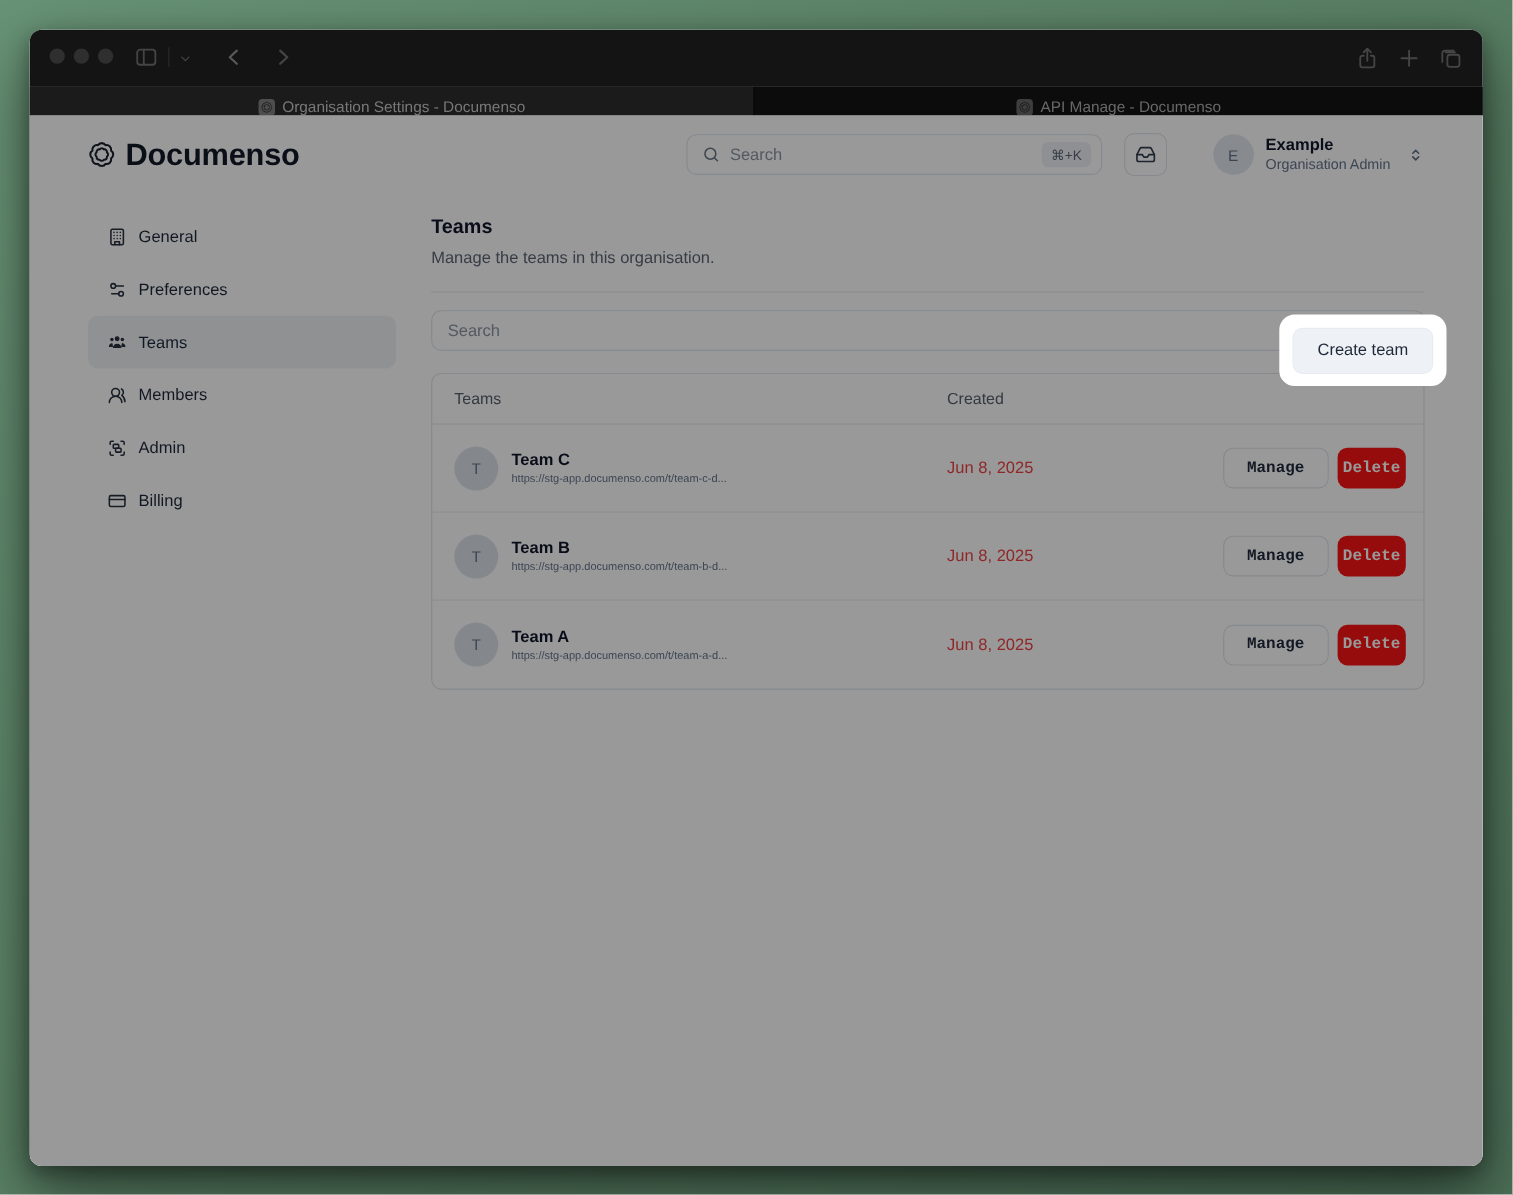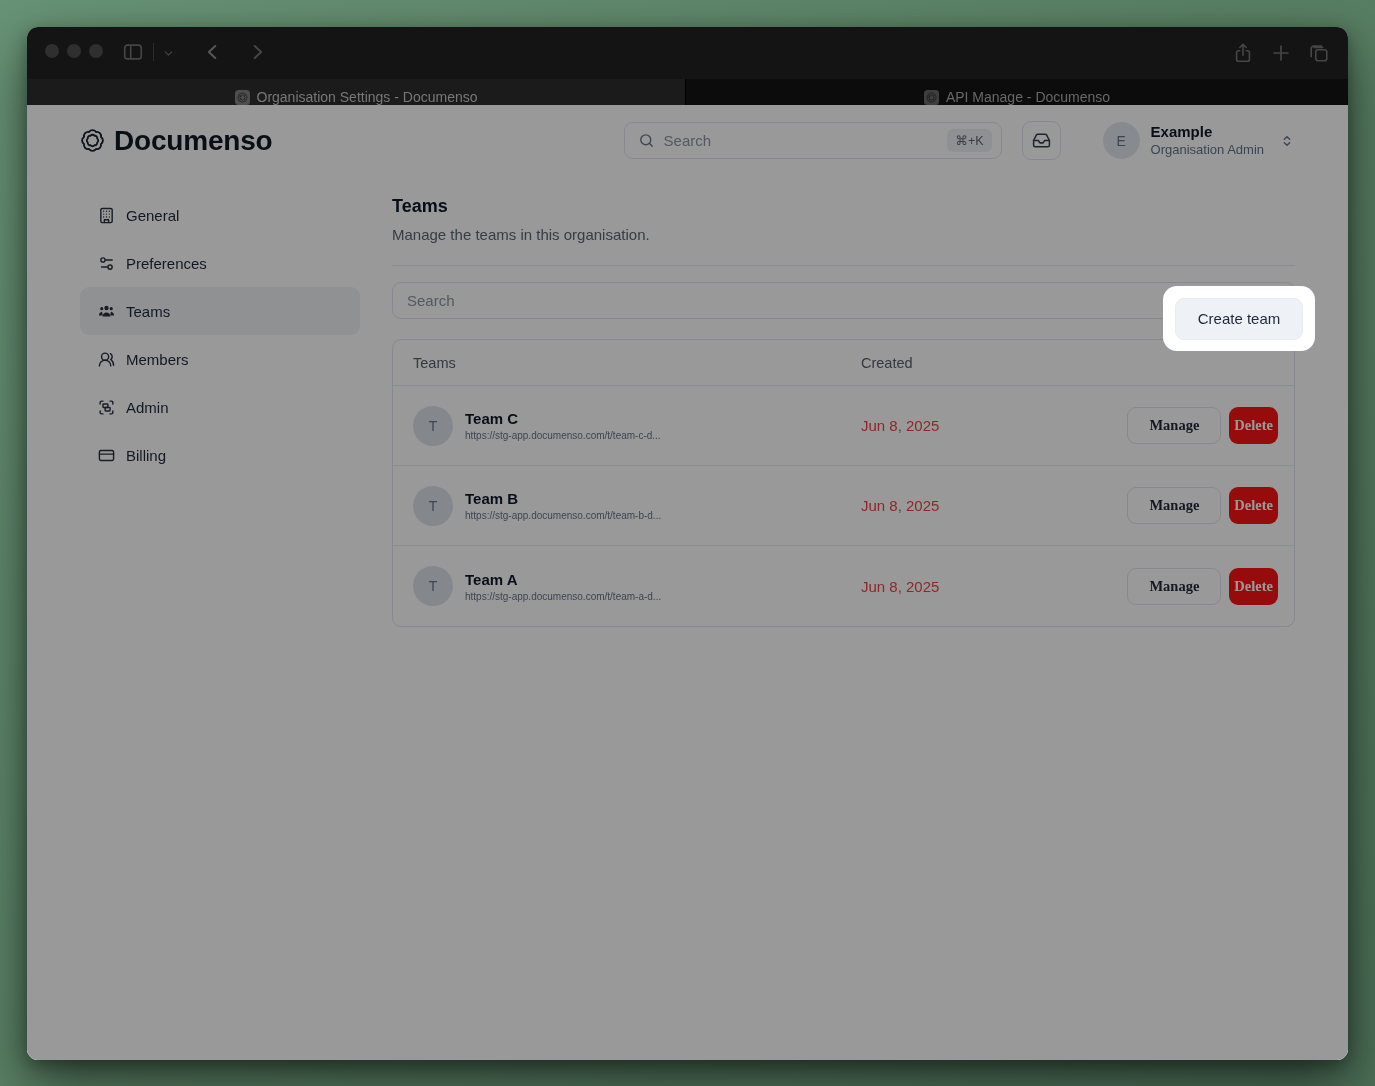--- a/index.html
+++ b/index.html
@@ -94,21 +94,21 @@
   .trow { height:80px; display:flex; align-items:center; border-bottom:1px solid #e9edf3; }
   .trow:last-child { border-bottom:0; }
   .cell-team { width:468px; padding-left:20px; display:flex; align-items:center; gap:12px; }
   .row-avatar { width:40px; height:40px; border-radius:50%; background:#dde3ea; color:#64748b;
     display:flex; align-items:center; justify-content:center; font-size:14px; flex:none; }
   .team-name { font-size:15px; font-weight:700; color:#0f172a; }
   .team-url { font-size:10px; color:#64748b; margin-top:3px; }
   .cell-created { width:240px; font-size:15px; color:#ef4444; }
   .cell-actions { margin-left:auto; padding-right:16px; display:flex; gap:8px; }
   .btn { height:37px; border-radius:9px; font-size:14.5px; font-weight:600; cursor:pointer;
-    font-family:Liberation Serif, serif; display:flex; align-items:center; }
+    font-family:Liberation Mono, monospace; display:flex; align-items:center; }
   .btn-manage { padding:0 21px; background:#fff; border:1px solid #dfe5ec; color:#1e293b; }
   .btn-delete { padding:0 5px; background:#fb1414; border:0; color:#ffffff; }
 
   
   .dim-overlay { position:absolute; inset:0; background:rgba(0,0,0,.4); z-index:30; }
   .spotlight { position:absolute; left:1136px; top:181px; width:152px; height:65px; z-index:40;
     background:#fff; border-radius:14px; display:flex; align-items:center; justify-content:center; }
   .btn-create { height:42px; padding:0 22px; border-radius:9px; background:#eef2f7;
     border:1px solid #e7ecf2; color:#1f2937; font-size:15px; font-weight:500; cursor:pointer;
     font-family:inherit; }

